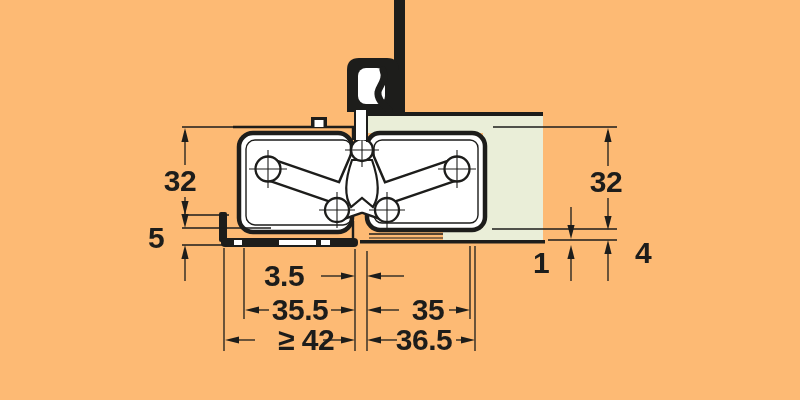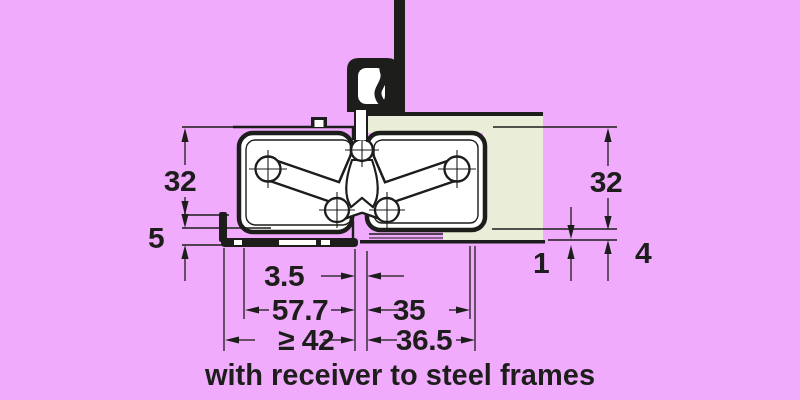--- a/index.html
+++ b/index.html
@@ -1,17 +1,17 @@
 <!DOCTYPE html>
 <html><head>
 <meta charset="utf-8">
 <style>
   html,body{margin:0;padding:0;background:#ffffff;}
   .canvas{
-    position:relative;width:800px;height:400px;background:#f0abfc;overflow:hidden;
+    position:relative;width:800px;height:400px;background:#fdba74;overflow:hidden;
     font-family:"Liberation Sans","DejaVu Sans",sans-serif;
     text-decoration:underline;
   }
   .canvas svg{position:absolute;left:0;top:0;}
   .dim-label{
     position:absolute;transform:translate(-50%,-50%);
     font-weight:700;font-size:30px;letter-spacing:-0.5px;color:#1d1d1b;
     white-space:nowrap;line-height:1;
   }
   .caption{
@@ -181,19 +181,18 @@
       <path d="M475,340 l-14,-3.6 l0,7.2 Z"></path>
     </g>
   </svg>
 
   <div class="dim-label" style="left:180px;top:181px;">32</div>
   <div class="dim-label" style="left:156px;top:238px;">5</div>
   <div class="dim-label" style="left:606px;top:182px;">32</div>
   <div class="dim-label" style="left:541px;top:263px;">1</div>
   <div class="dim-label" style="left:643px;top:253px;">4</div>
   <div class="dim-label" style="left:284px;top:276px;">3.5</div>
-  <div class="dim-label" style="left:300px;top:310px;">57.7</div>
-  <div class="dim-label" style="left:409px;top:310px;">35</div>
+  <div class="dim-label" style="left:300px;top:310px;">35.5</div>
+  <div class="dim-label" style="left:428px;top:310px;">35</div>
   <div class="dim-label" style="left:306px;top:340px;">≥ 42</div>
   <div class="dim-label" style="left:424px;top:340px;">36.5</div>
 
-  <div class="caption" style="left:400px;top:375px;">with receiver to steel frames</div>
 </div>
 
 </body></html>

